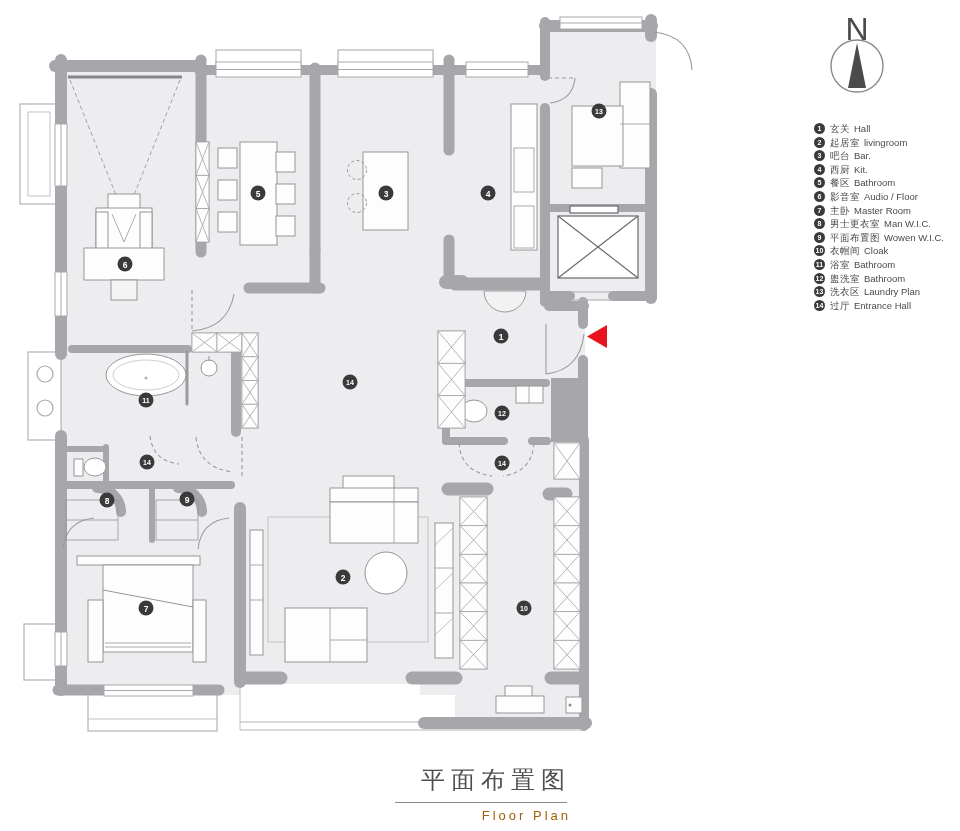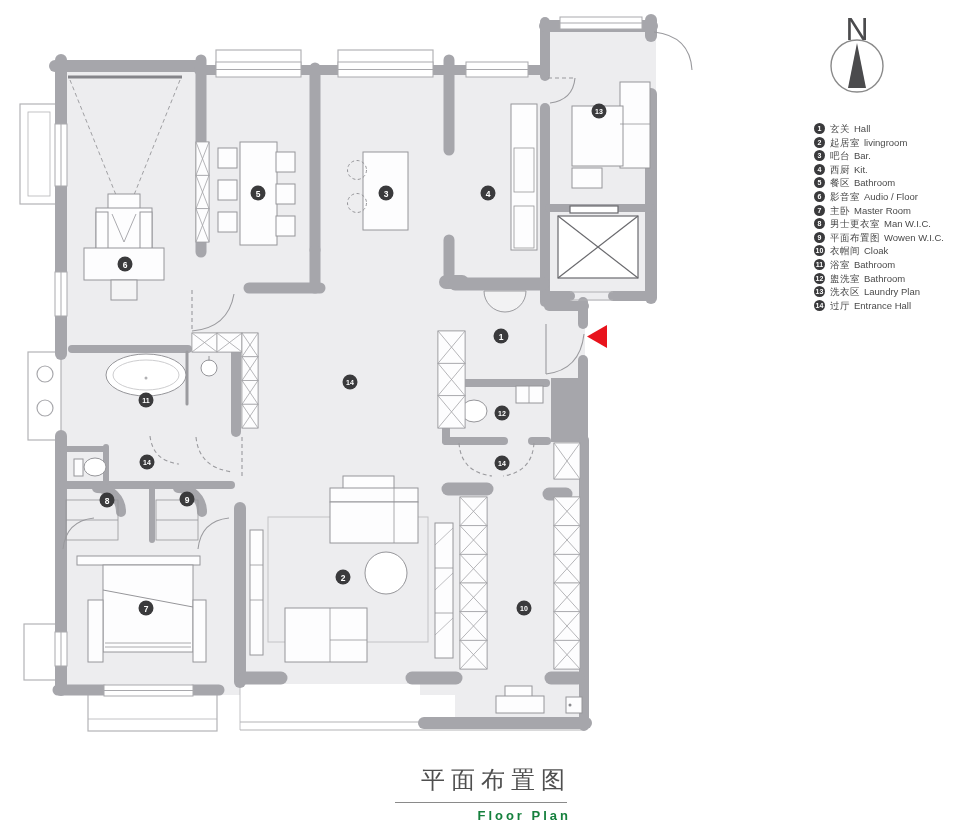--- a/index.html
+++ b/index.html
@@ -12,21 +12,21 @@
   .legend-row{display:flex;align-items:flex-start;height:13.6px;white-space:nowrap;}
   .legend-bullet{flex:0 0 11px;width:11px;height:11px;border-radius:50%;background:#3a3a3c;
     color:#fff;font-size:7px;line-height:11px;text-align:center;margin-right:5px;font-weight:bold;}
   .legend-zh{font-size:9.5px;color:#4a4a4a;letter-spacing:.5px;}
   .legend-en{font-size:9.5px;color:#4a4a4a;margin-left:4px;}
 
   
   .title-block{position:absolute;left:391px;top:764px;width:180px;text-align:right;}
   .title-zh{font-size:24px;color:#4f4f4f;letter-spacing:6px;font-weight:500;}
   .title-rule{height:1px;background:#8a8a8a;margin:6px 4px 5px 4px;border:none;}
-  .title-en{font-size:13px;color:#15803d;letter-spacing:3px;font-weight:bold;}
+  .title-en{font-size:13px;color:#a16207;letter-spacing:3px;}
 </style>
 </head>
 <body>
 
 <div class="stage">
 
 <svg width="960" height="831" viewBox="0 0 960 831">
 
   <g fill="#ededef" stroke="none">
     <rect x="55" y="60" width="146" height="292"></rect>

